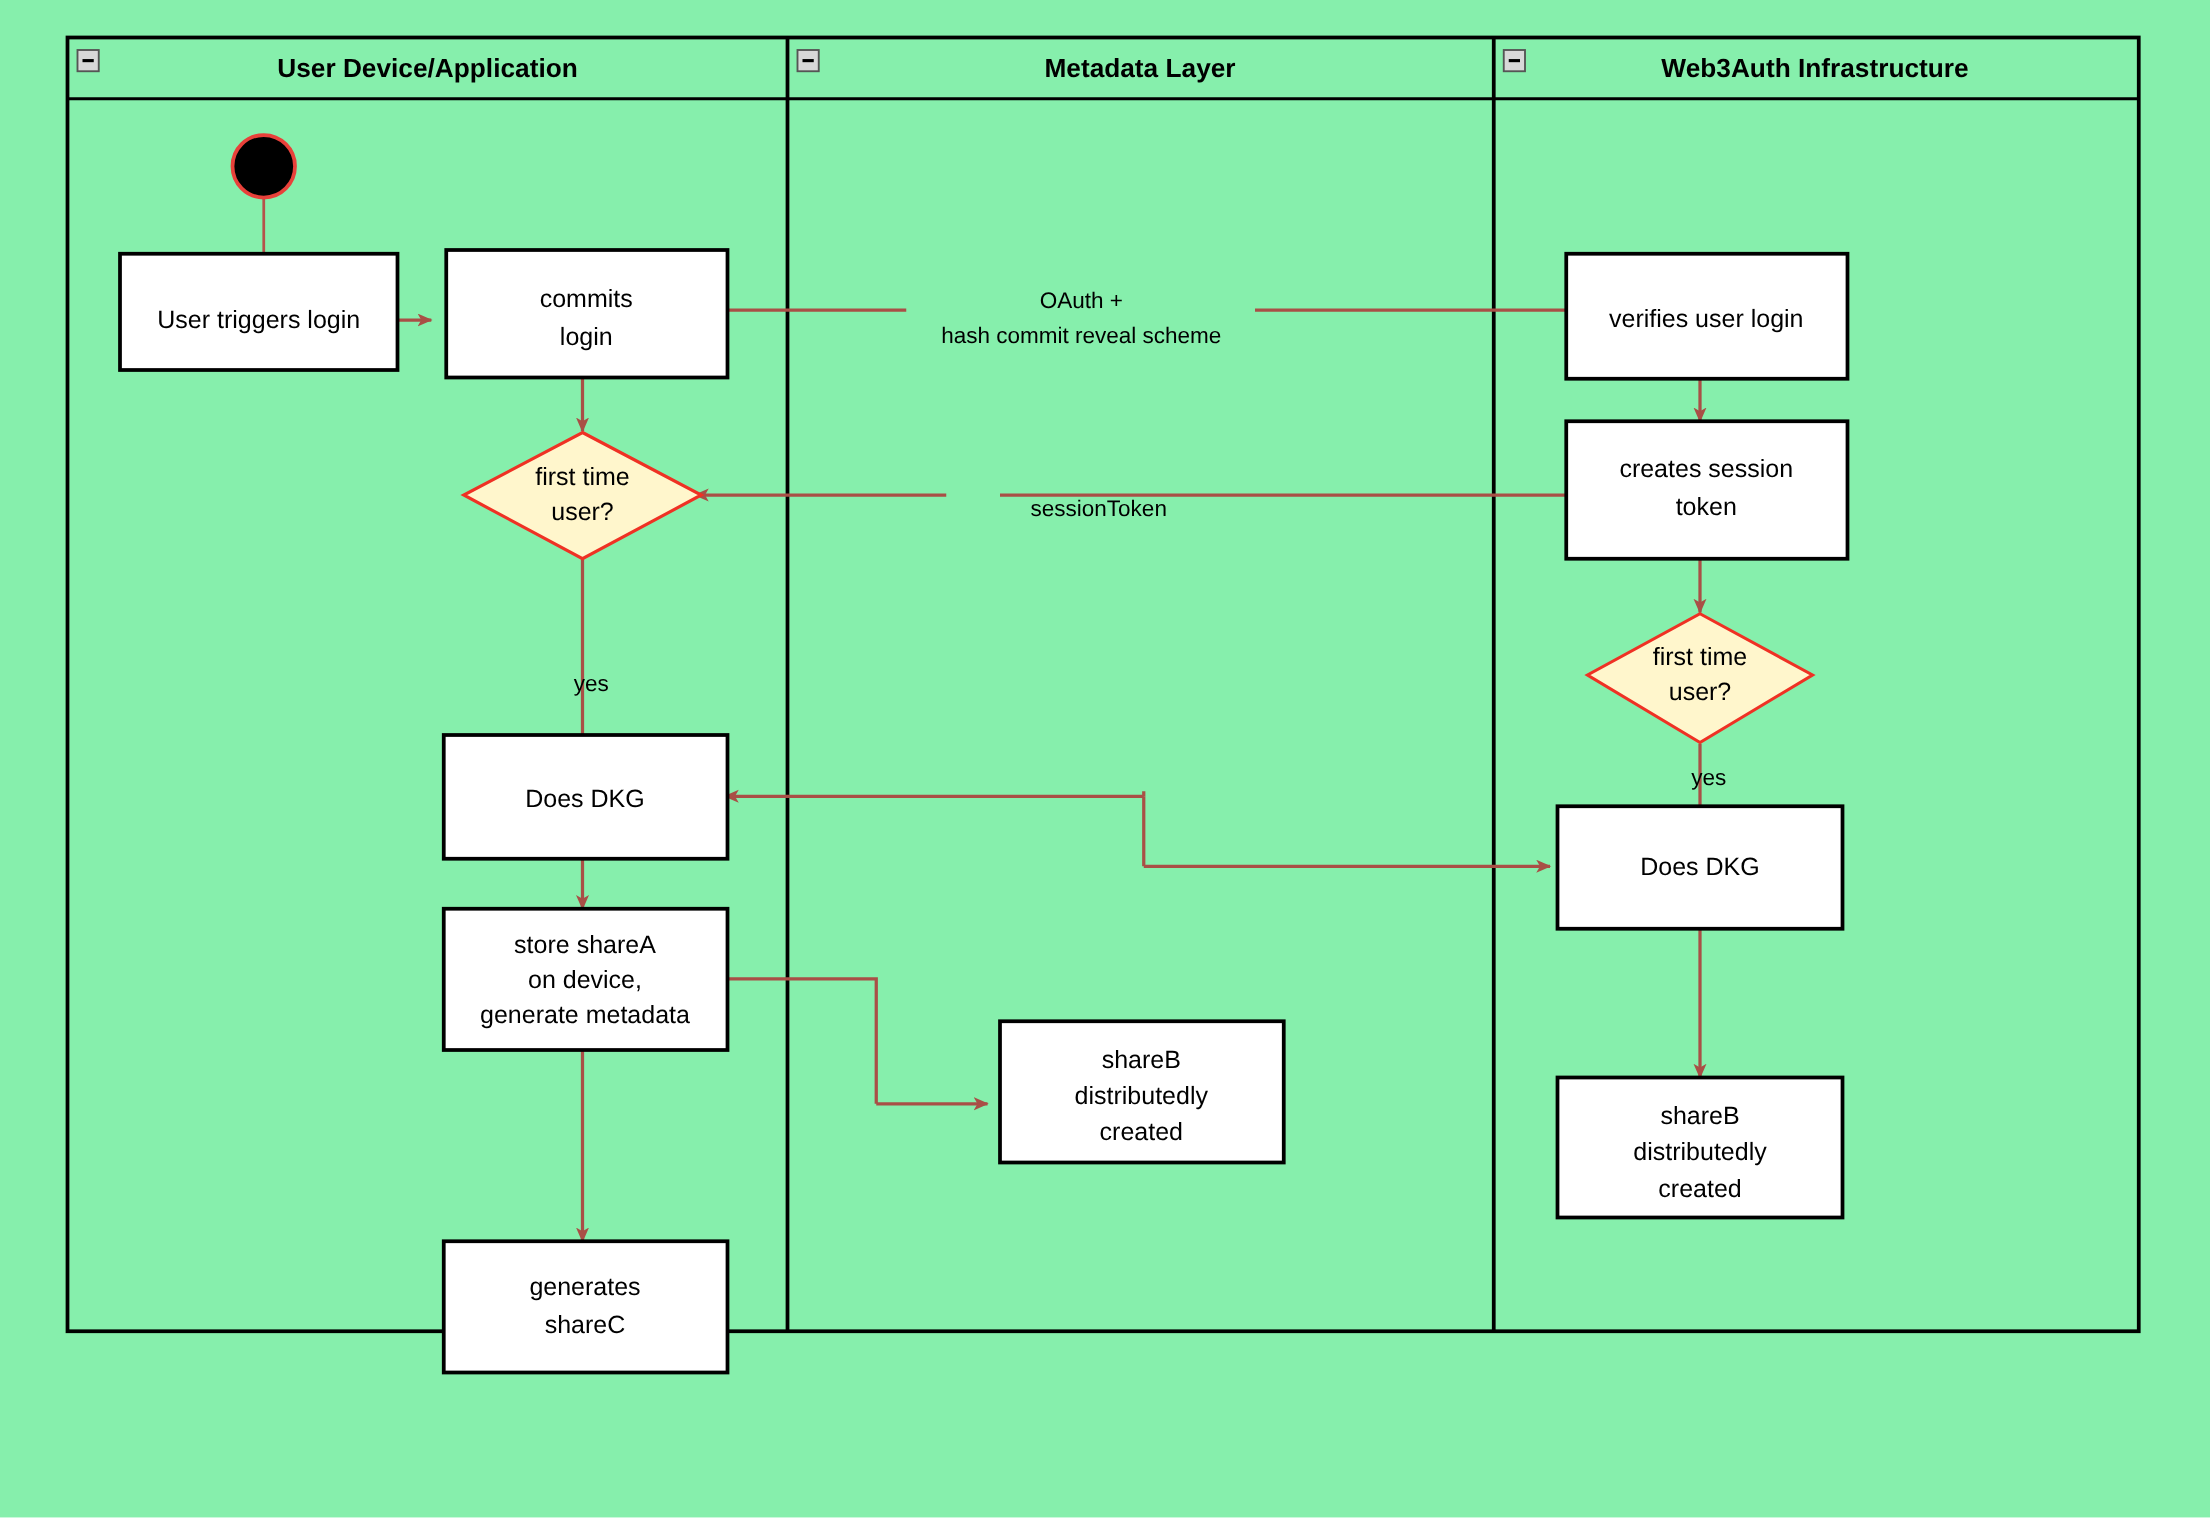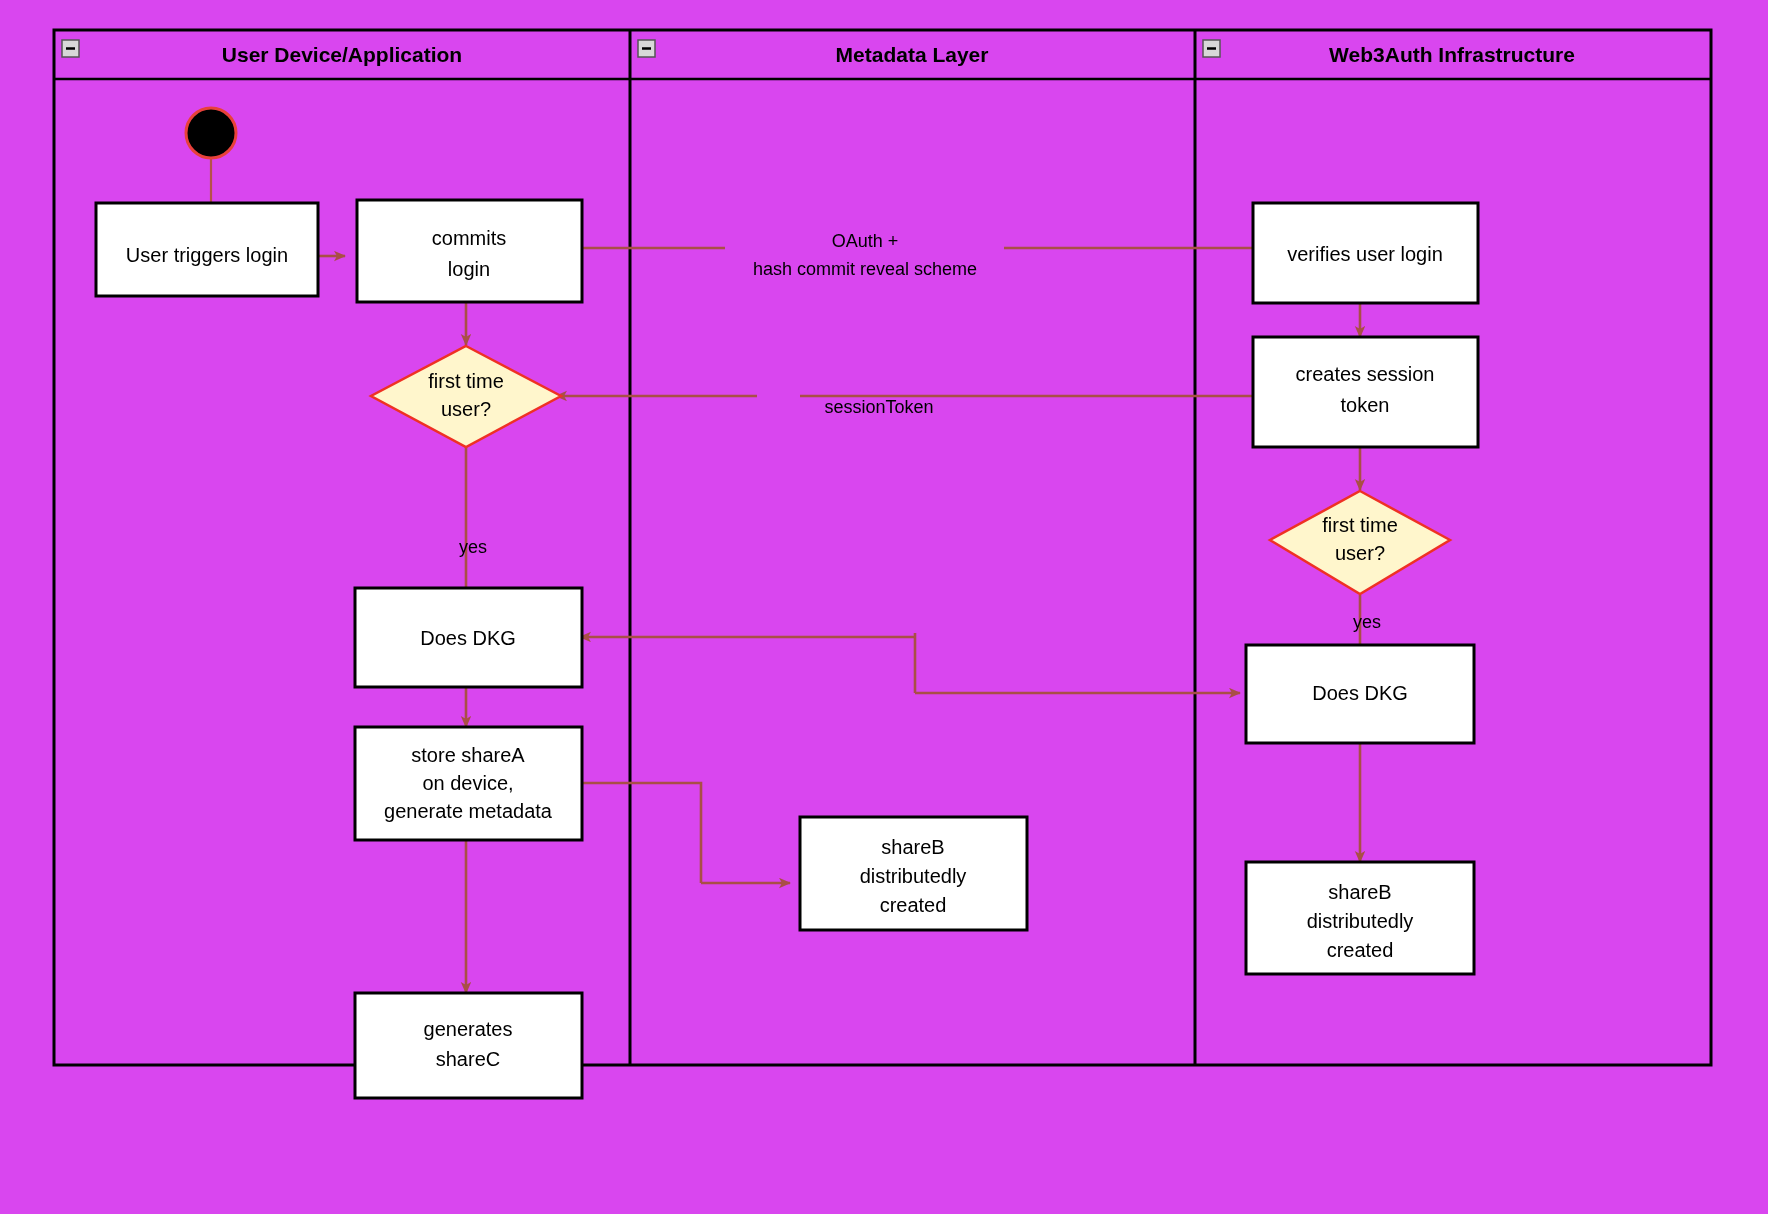--- a/index.html
+++ b/index.html
@@ -10,21 +10,21 @@
     height: 1214px;
     overflow: hidden;
   }
   body {
     font-family: "Liberation Sans", sans-serif;
   }
   #canvas {
     position: relative;
     width: 1768px;
     height: 1214px;
-    background: #d946ef;
+    background: #86efac;
   }
   svg#diagram {
     position: absolute;
     left: 0;
     top: 0;
     width: 1768px;
     height: 1214px;
   }
   .lane-title {
     font-family: "Liberation Sans", sans-serif;

